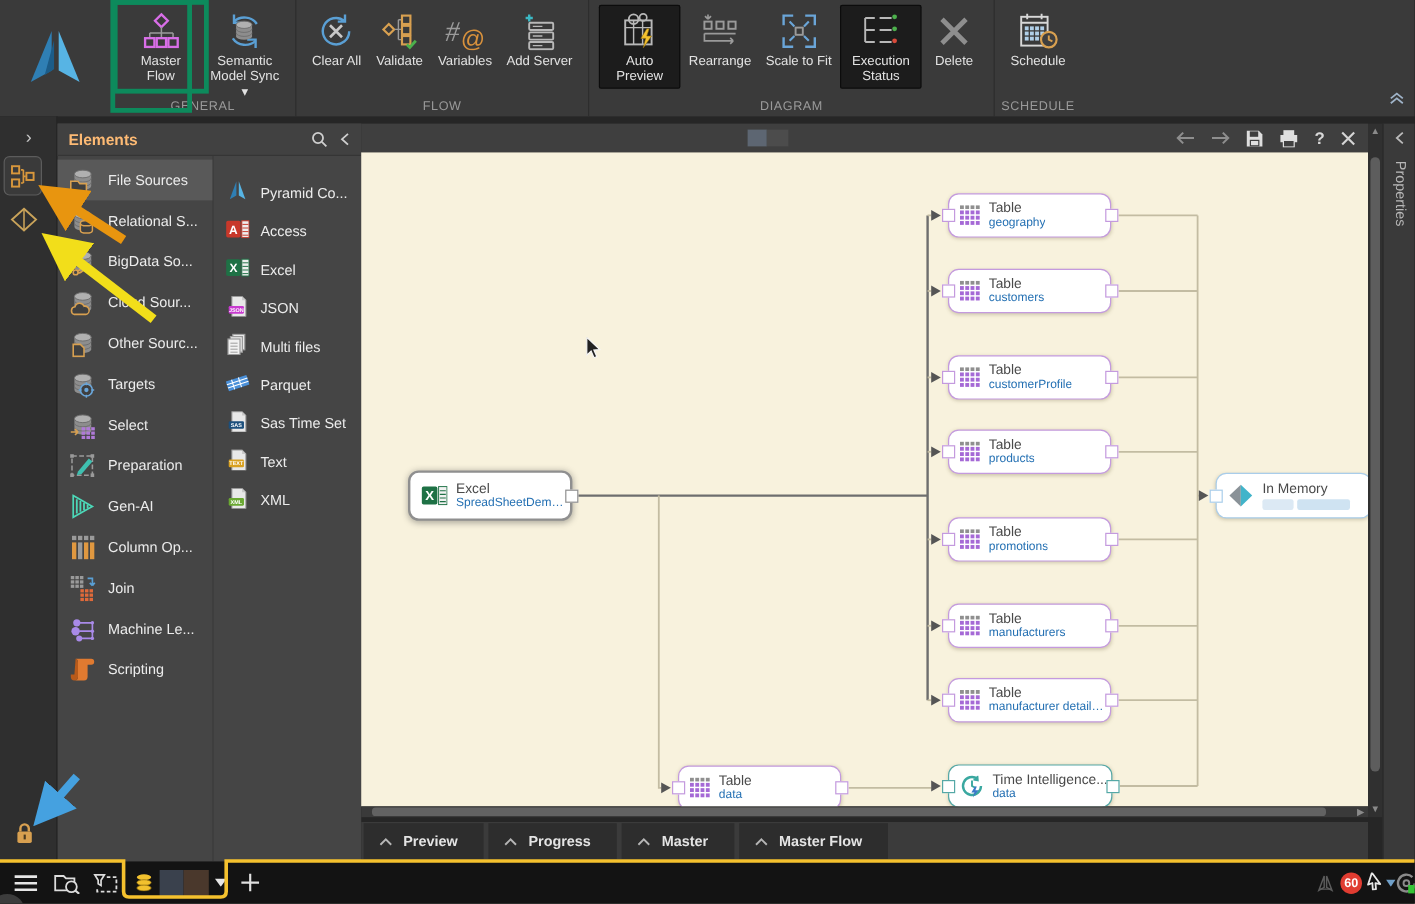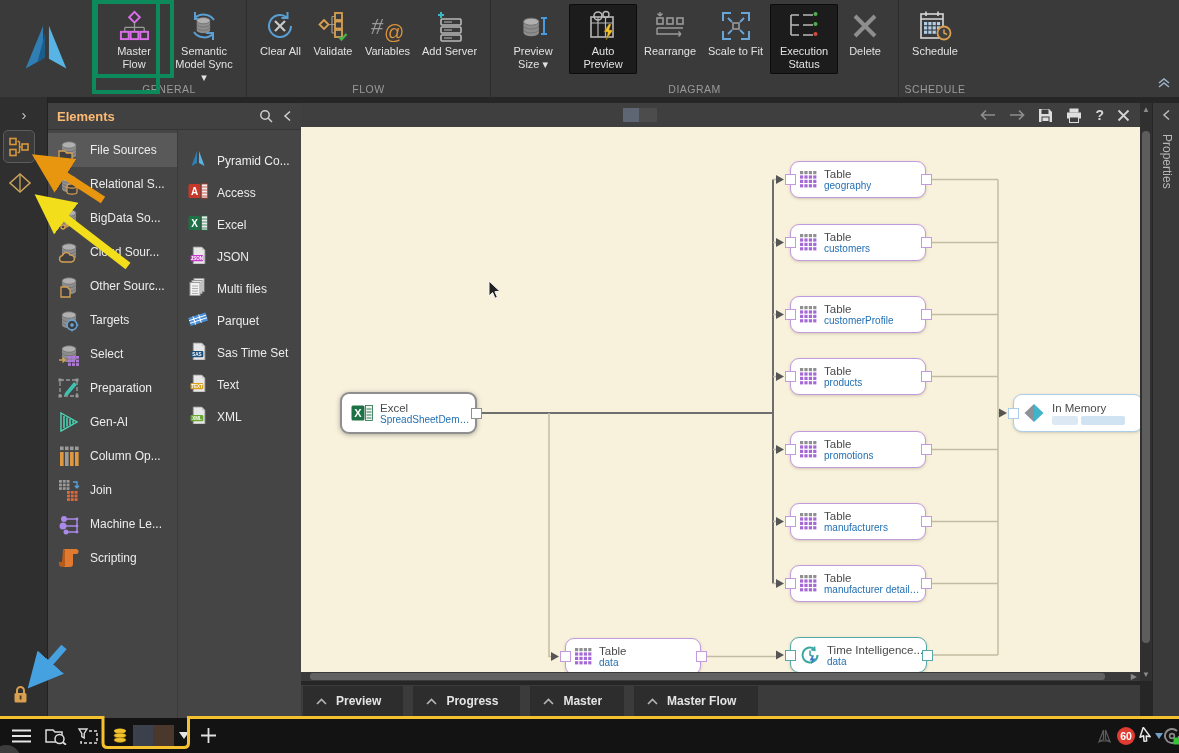--- a/index.html
+++ b/index.html
@@ -85,21 +85,21 @@
 
   .hscroll{position:absolute;left:301px;top:672px;width:839px;height:9px;background:#3a3a3a;}
   .hthumb{position:absolute;left:9px;top:1px;width:795px;height:7px;background:#626262;border-radius:3px;cursor:grab;}
   .harrow{position:absolute;right:3px;top:0;color:#8a8a8a;font-size:8px;line-height:9px;}
   .vscroll{position:absolute;left:1140px;top:103px;width:12px;height:578px;background:#303030;}
   .vthumb{position:absolute;left:2px;top:28px;width:8px;height:512px;background:#5d5d5d;border-radius:4px;cursor:grab;}
   .vscroll .va{position:absolute;left:0;width:12px;text-align:center;color:#8a8a8a;font-size:8px;}
 
   
   .btabs{position:absolute;left:301px;top:685px;width:839px;height:31px;background:#3b3b3b;
-      display:flex;gap:10px;padding:1px 0 0 2px;}
+      display:flex;gap:4px;padding:1px 0 0 2px;}
   .btab{background:#2d2d2d;color:#e4e4e4;font-size:12px;font-weight:bold;display:flex;
       align-items:center;gap:9px;padding:0 22px 0 13px;cursor:pointer;}
   .btab .chev{color:#b5b5b5;font-weight:normal;}
 
   
   .props{position:absolute;left:1152px;top:103px;width:27px;height:615px;background:#3a3a3a;border-left:1px solid #262626;}
   .props .pchev{display:block;text-align:center;color:#bbb;margin-top:6px;cursor:pointer;font-size:12px;}
   .props .ptitle{writing-mode:vertical-rl;color:#b8b8b8;font-size:12px;margin:10px 0 0 7px;cursor:pointer;}
 
   
@@ -206,35 +206,20 @@
                   <path d="M11 12 H19 M11 20 H19 M11 28 H19" stroke="#b8b8b8" stroke-width="1.2"></path>
                 </svg>
               </span>
               <span class="rlabel">Add Server</span>
             </div>
           </div>
           <div class="rgroup-label">FLOW</div>
         </div>
         <div class="rgroup">
           <div class="rbuttons">
-            <div class="rbtn">
-              <span class="ricon">
-                <svg width="34" height="32" viewBox="0 0 34 32">
-                  <g transform="translate(2,4) scale(1.1)">
-                    <g>
-                      <path d="M5 7 V17 a7 3.2 0 0 0 14 0 V7" fill="#8d8d8d"></path>
-                      <ellipse cx="12" cy="7" rx="7" ry="3.2" fill="#b0b0b0" stroke="#6e6e6e" stroke-width="0.8"></ellipse>
-                      <path d="M5 10.5 a7 3.2 0 0 0 14 0 M5 14 a7 3.2 0 0 0 14 0" fill="none" stroke="#6e6e6e" stroke-width="0.8"></path>
-                    </g>
-                  </g>
-                  <path d="M28 8 V24 M25 8 H31 M25 24 H31" stroke="#4a9ae0" stroke-width="2"></path>
-                </svg>
-              </span>
-              <span class="rlabel">Preview Size ▾</span>
-            </div>
             <div class="rbtn active">
               <span class="ricon">
                 <svg width="34" height="32" viewBox="0 0 34 32">
                   <rect x="5" y="7" width="22" height="20" fill="none" stroke="#b8b8b8" stroke-width="1.6"></rect>
                   <path d="M5 13 H27 M12 7 V27 M19.5 7 V27" stroke="#b8b8b8" stroke-width="1.2"></path>
                   <circle cx="12" cy="6" r="4" fill="none" stroke="#b8b8b8" stroke-width="1.6"></circle>
                   <circle cx="20" cy="4.5" r="3" fill="none" stroke="#b8b8b8" stroke-width="1.4"></circle>
                   <path d="M23 14 L18 22 H22 L20 30 L27 20 H23 L25 14 Z" fill="#f5c12e" stroke="#8a6a10" stroke-width="0.5"></path>
                 </svg>
               </span>

